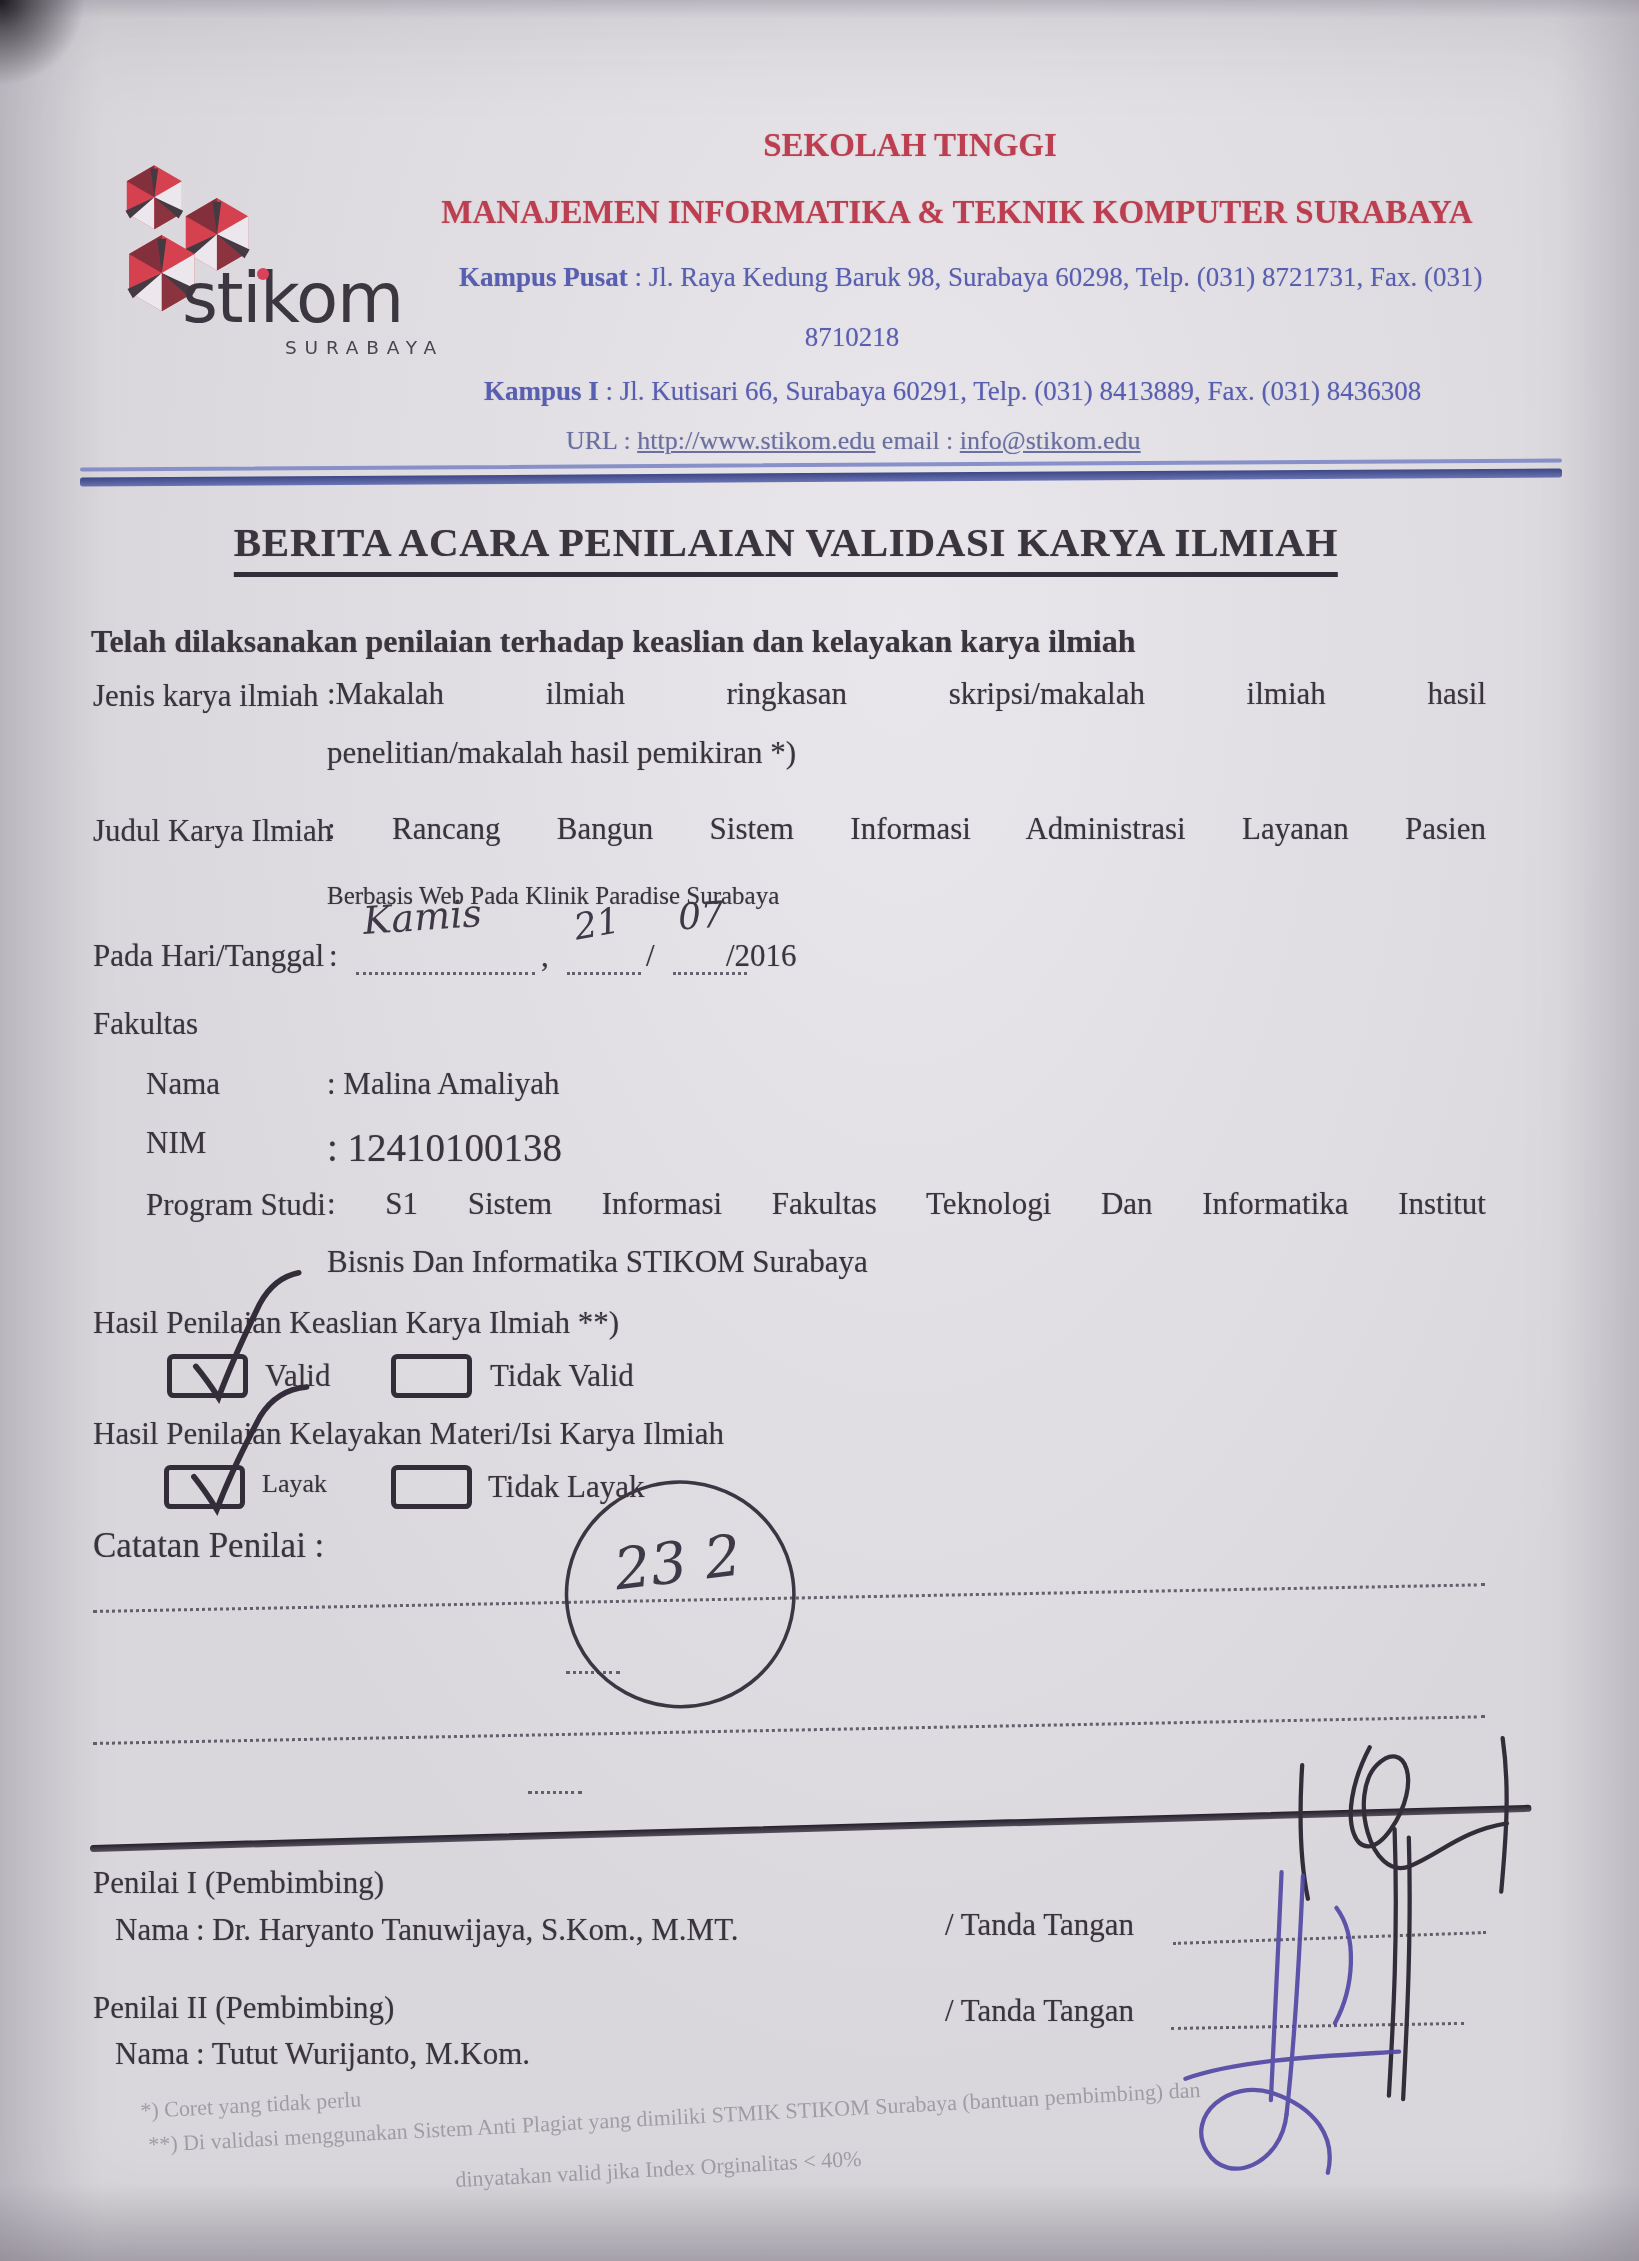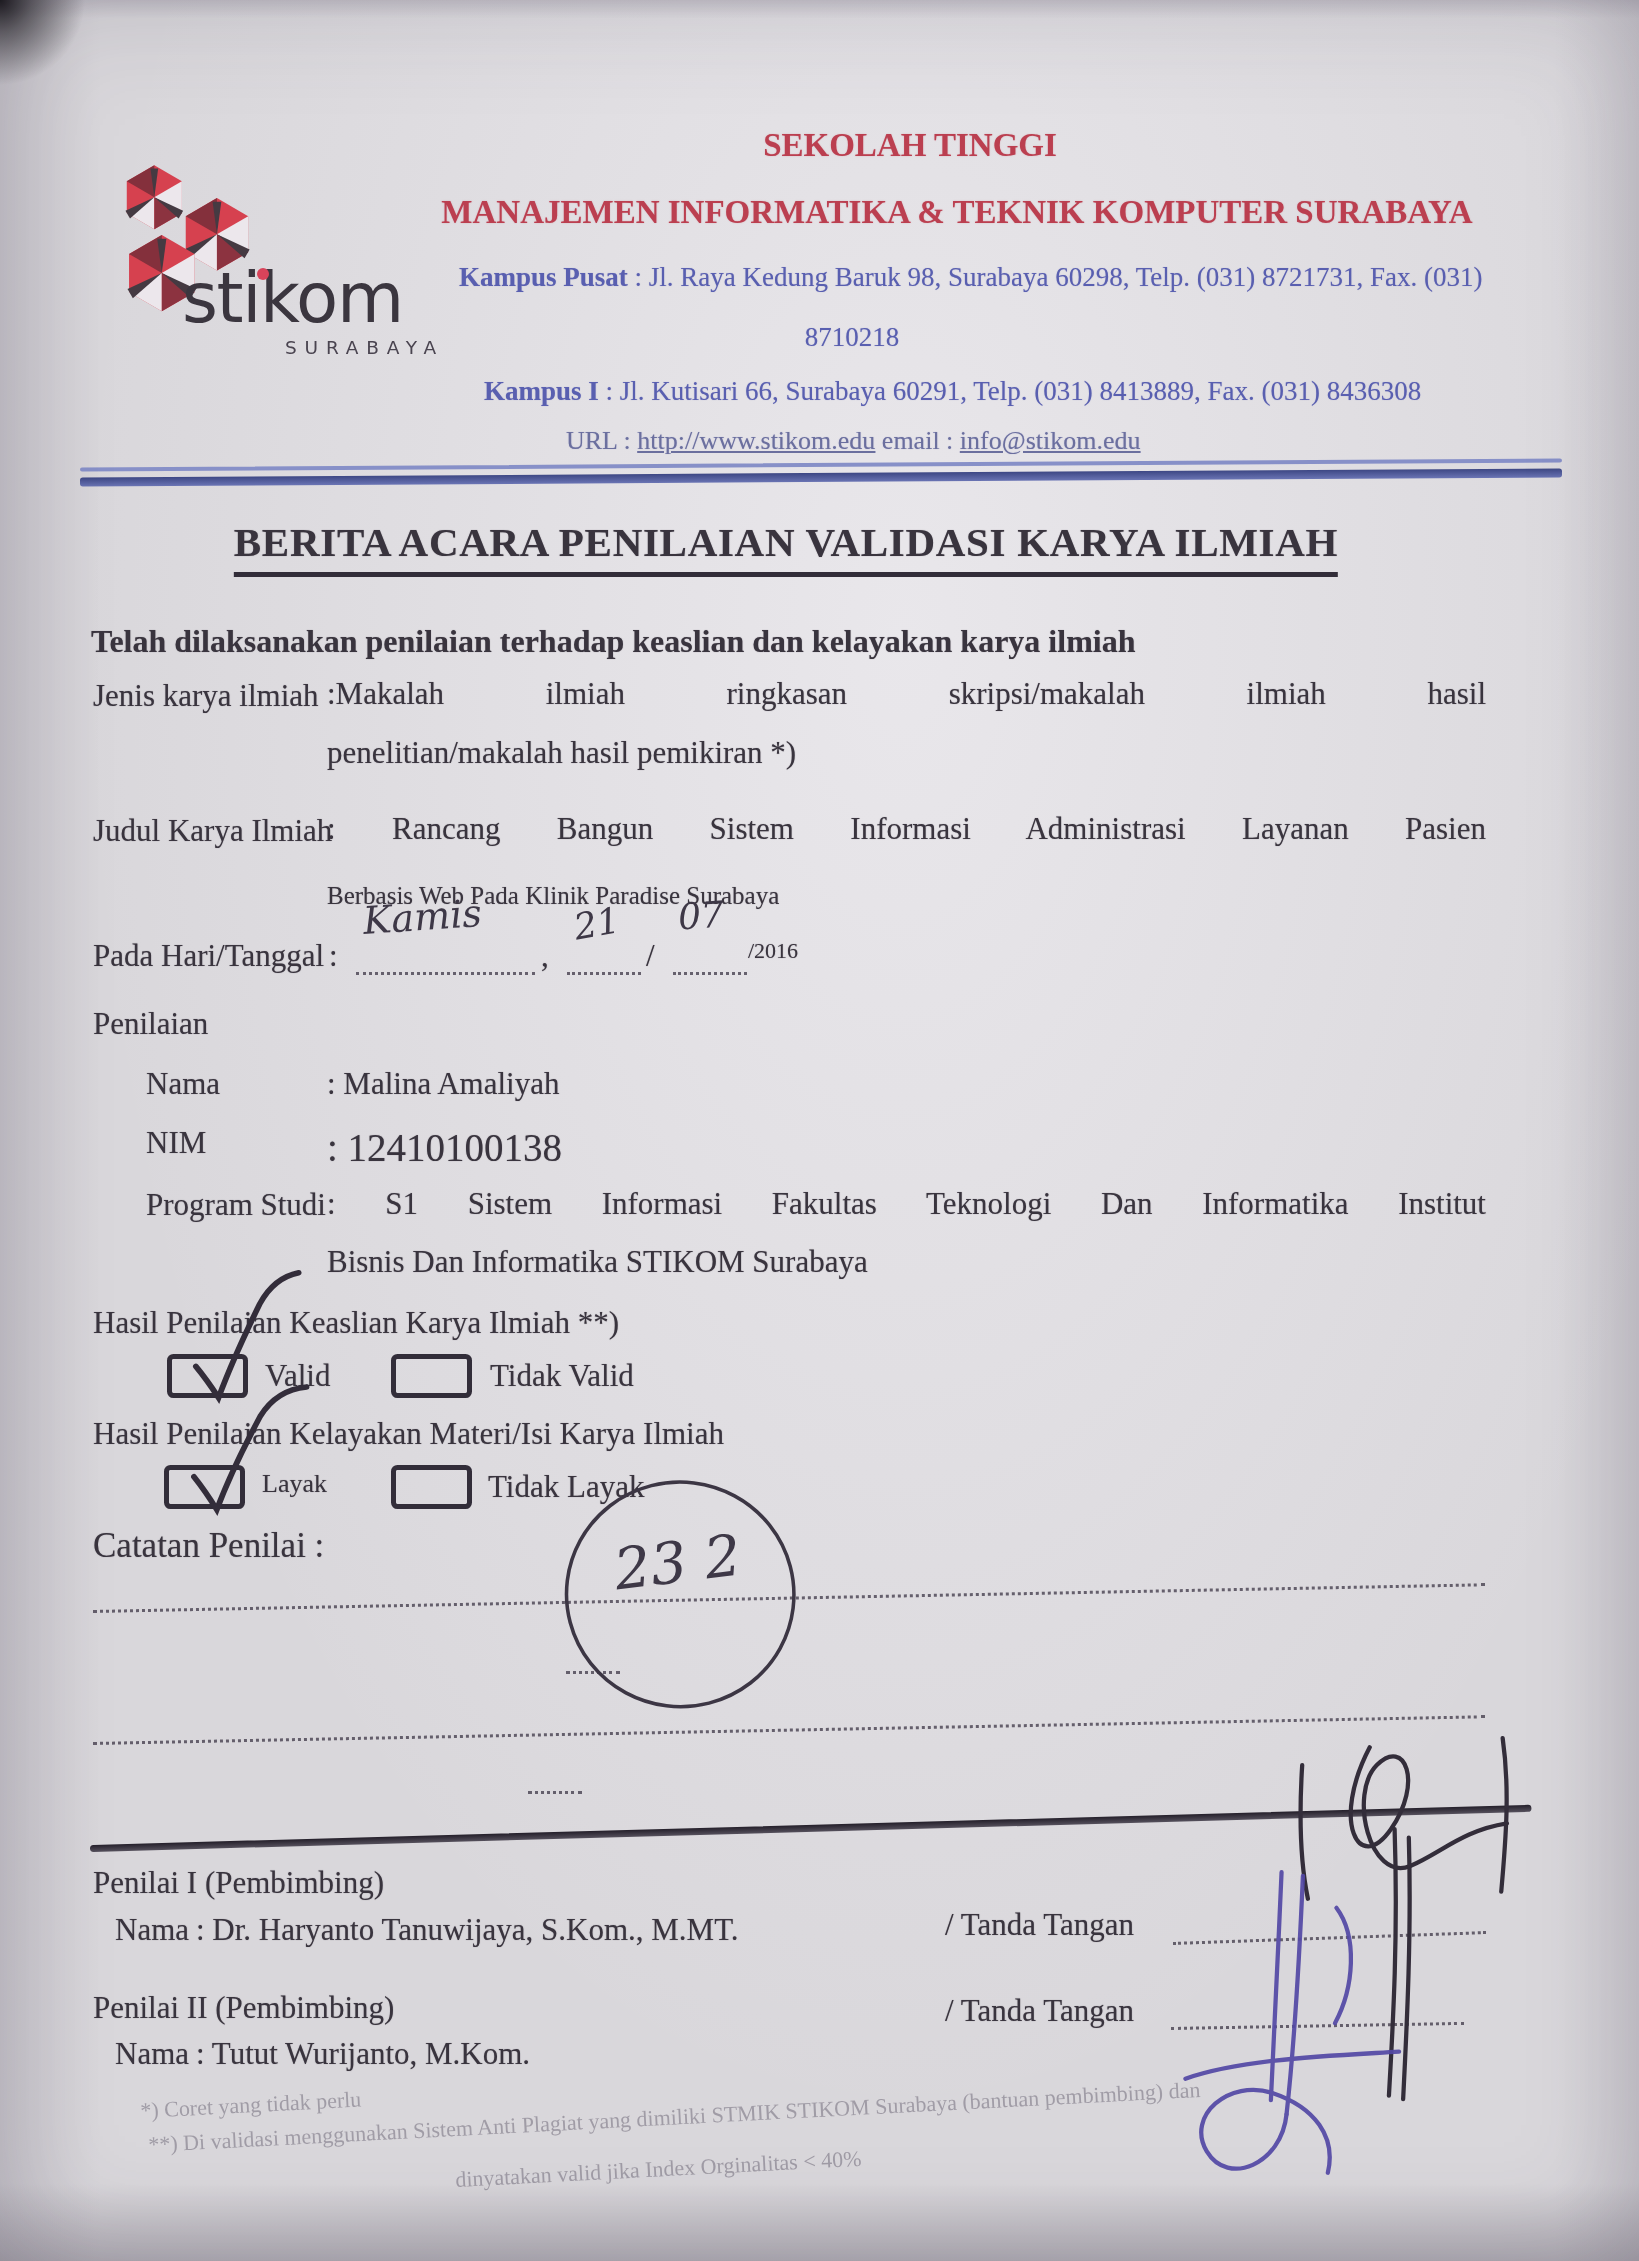--- a/index.html
+++ b/index.html
@@ -87,26 +87,26 @@
   <div class="t just" style="left:327px;top:811px;width:1159px;font-size:31px;">: Rancang Bangun Sistem Informasi Administrasi Layanan Pasien</div>
   <div class="t" style="left:327px;top:870px;font-size:25px;margin-top:12px;">Berbasis Web Pada Klinik Paradise Surabaya</div>
 
   <div class="t" style="left:93px;top:938px;font-size:31px;">Pada Hari/Tanggal</div>
   <div class="t" style="left:329px;top:938px;font-size:31px;">:</div>
   <div class="dots" style="left:356px;top:972px;width:179px;"></div>
   <div class="t" style="left:541px;top:938px;font-size:31px;">,</div>
   <div class="dots" style="left:567px;top:972px;width:74px;"></div>
   <div class="t" style="left:646px;top:938px;font-size:31px;">/</div>
   <div class="dots" style="left:673px;top:972px;width:74px;"></div>
-  <div class="t" style="left:748px;top:938px;font-size:22px;">/2016</div>
+  <div class="t" style="left:726px;top:938px;font-size:31px;">/2016</div>
   <div class="hand" style="left:363px;top:895px;font-size:38px;transform:rotate(-4deg);">Kamis</div>
   <div class="hand" style="left:574px;top:903px;font-size:36px;transform:rotate(-10deg);">21</div>
   <div class="hand" style="left:678px;top:895px;font-size:36px;transform:rotate(-4deg);">07</div>
 
-  <div class="t" style="left:93px;top:1006px;font-size:31px;">Penilaian</div>
+  <div class="t" style="left:93px;top:1006px;font-size:31px;">Fakultas</div>
 
   <div class="t" style="left:146px;top:1066px;font-size:31px;">Nama</div>
   <div class="t" style="left:327px;top:1066px;font-size:31px;">: Malina Amaliyah</div>
   <div class="t" style="left:146px;top:1125px;font-size:31px;">NIM</div>
   <div class="t" style="left:327px;top:1125px;font-size:39px;">: 12410100138</div>
   <div class="t" style="left:146px;top:1187px;font-size:31px;">Program Studi</div>
   <div class="t just" style="left:327px;top:1186px;width:1159px;font-size:31px;">: S1 Sistem Informasi Fakultas Teknologi Dan Informatika Institut</div>
   <div class="t" style="left:327px;top:1244px;font-size:31px;">Bisnis Dan Informatika STIKOM Surabaya</div>
 
   <div class="t" style="left:93px;top:1305px;font-size:31px;">Hasil Penilaian Keaslian Karya Ilmiah **)</div>

